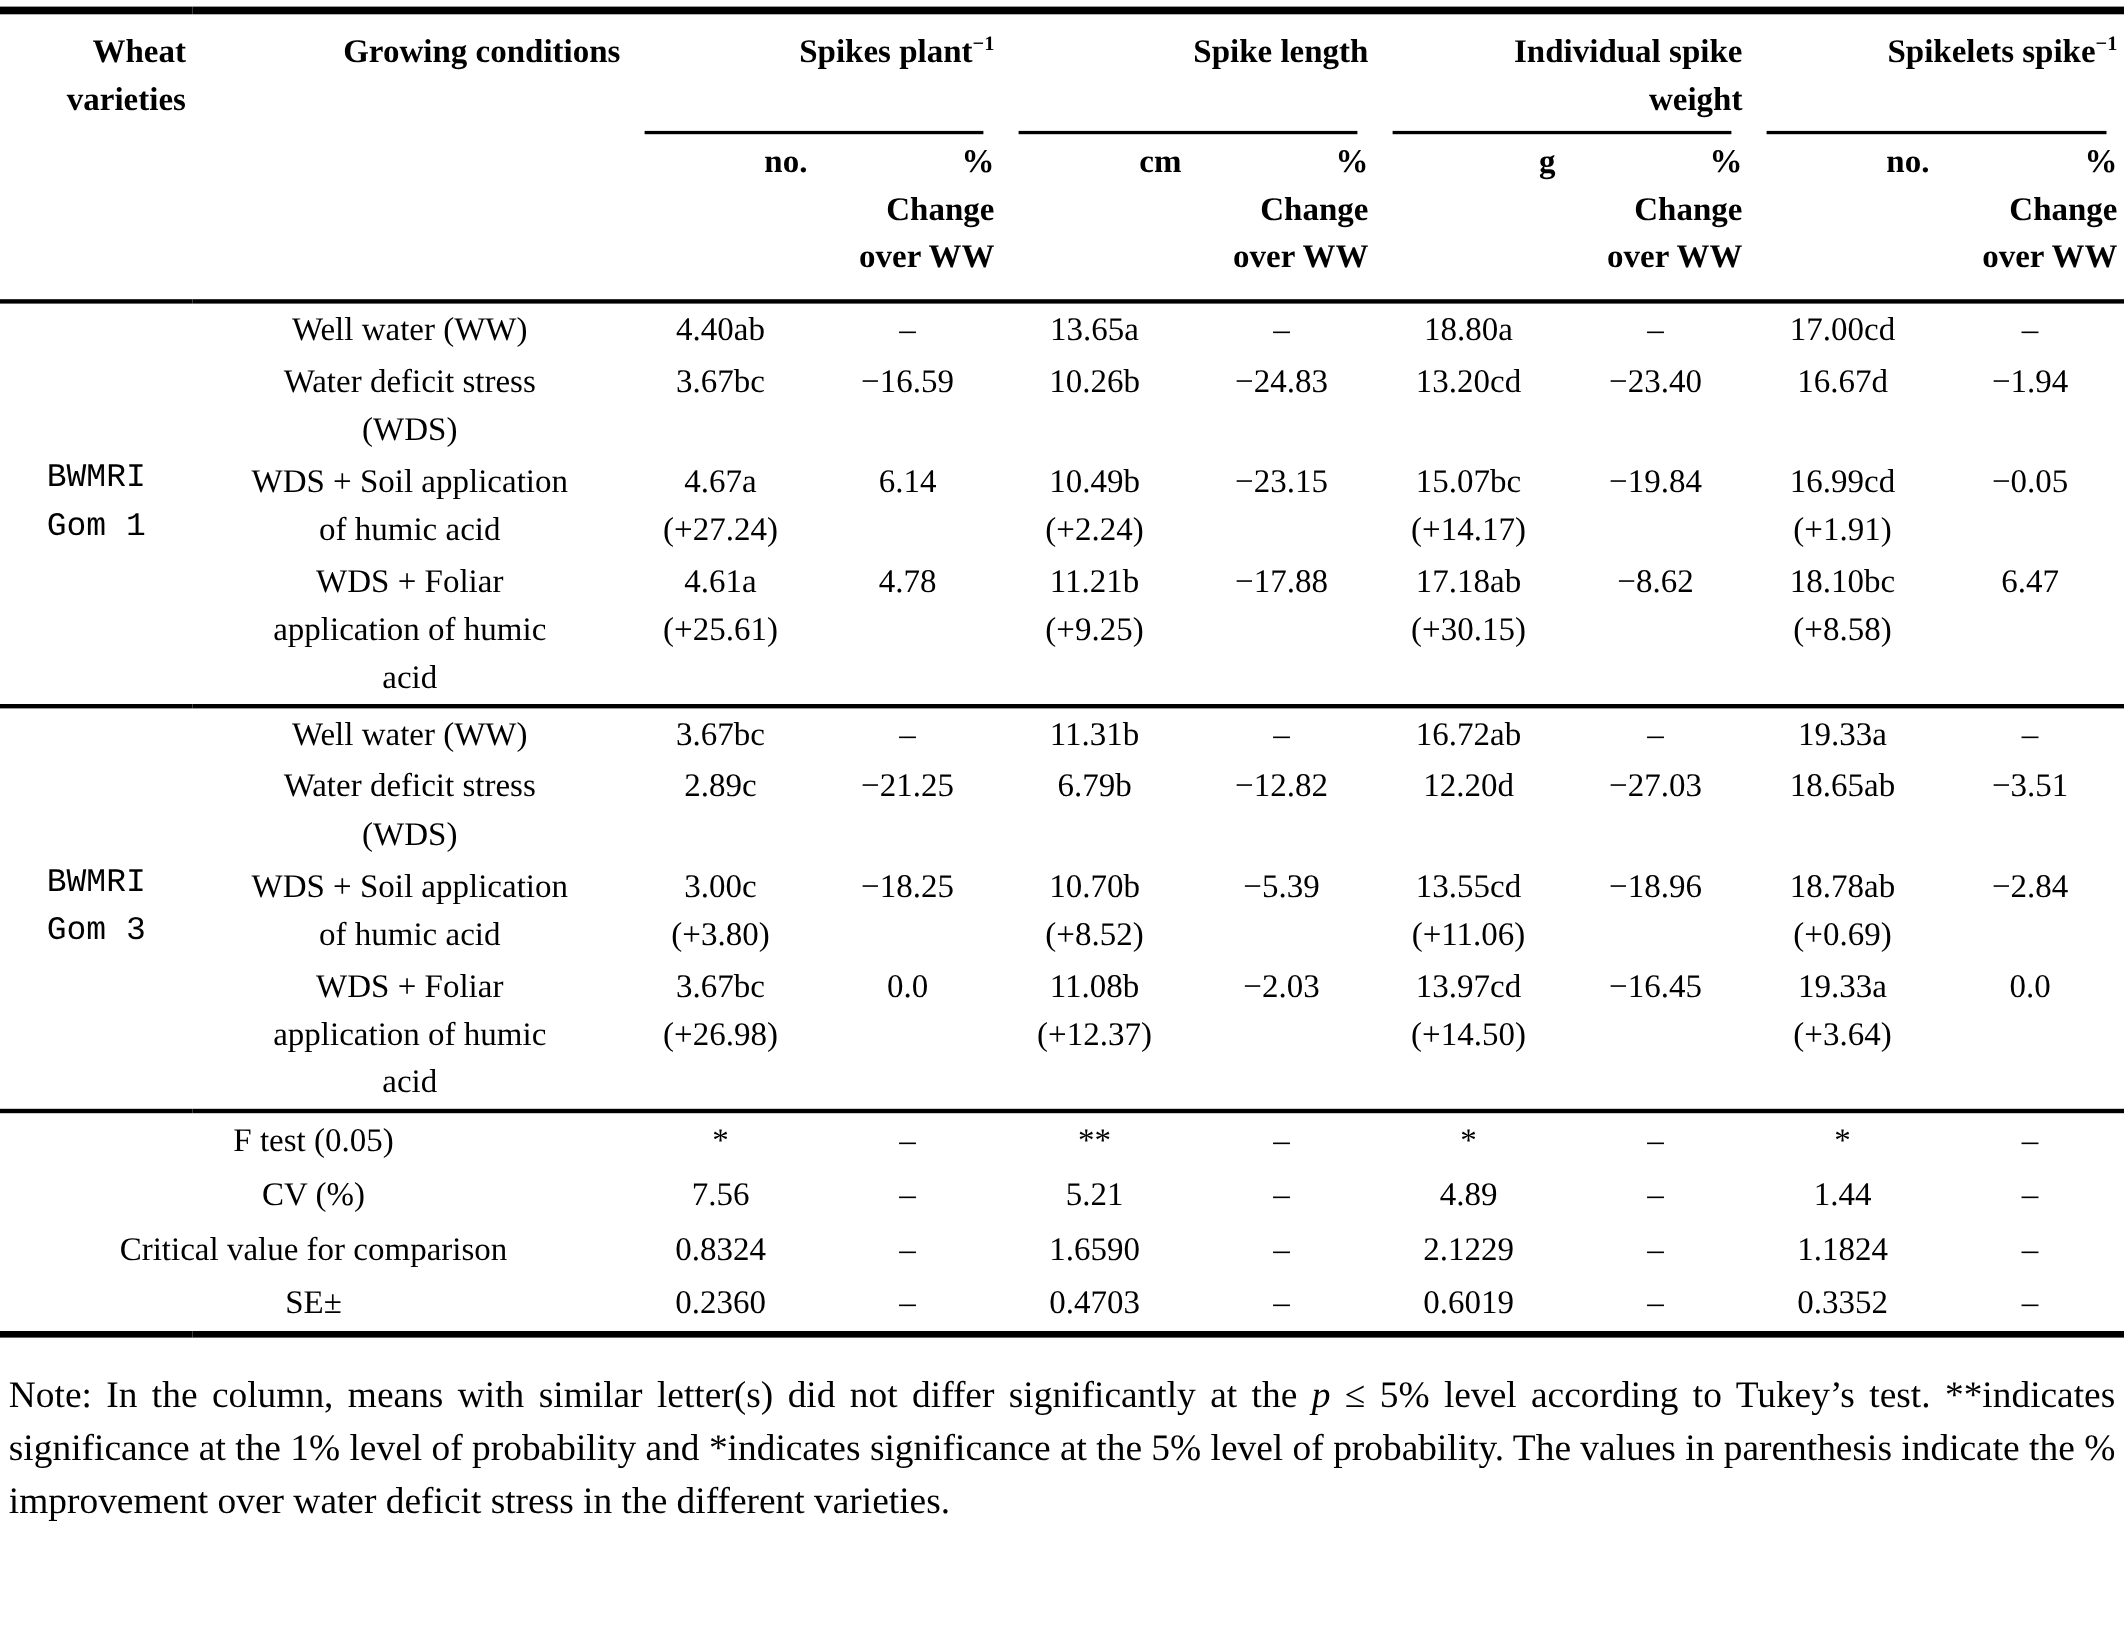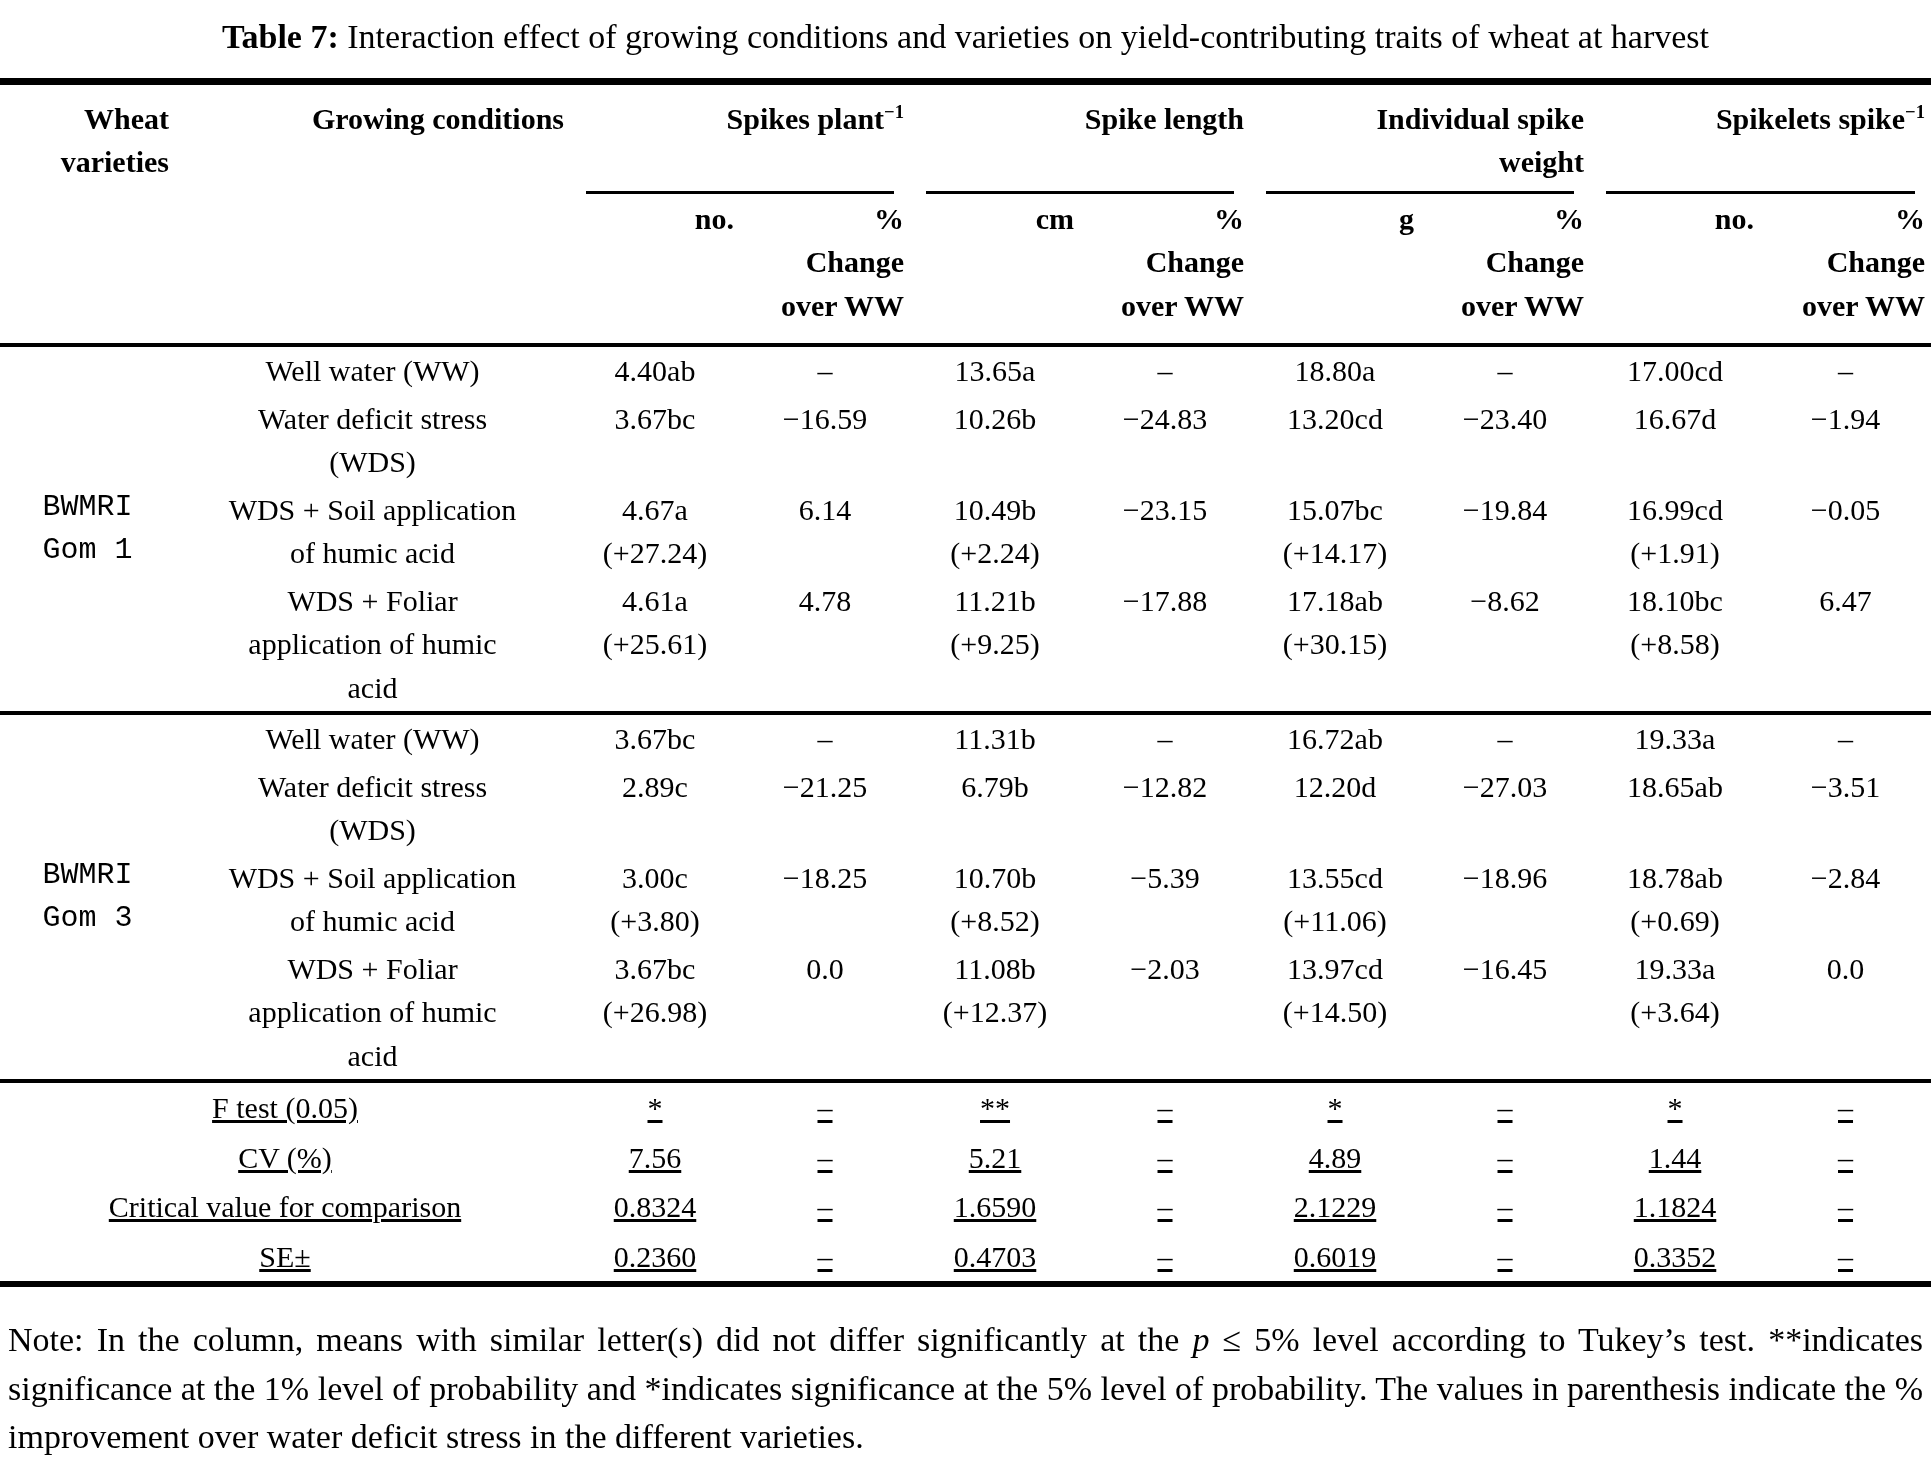--- a/index.html
+++ b/index.html
@@ -24,34 +24,31 @@
   tr.groups th{padding-top:12px;padding-bottom:10px;}
   th.group{position:relative;}
   th.group::after{
     content:"";position:absolute;left:16px;right:16px;bottom:0;
     border-bottom:3px solid #000;
   }
   tr.units th{padding-top:3px;padding-bottom:16px;}
   sup{font-size:0.62em;line-height:0;}
   tbody.block{border-bottom:4px solid #000;}
   td.variety{vertical-align:middle;font-family:Liberation Mono, monospace;}
-  tbody.stats td{padding-top:3px;padding-bottom:3px;text-decoration:underline;}
+  tbody.stats td{padding-top:3px;padding-bottom:3px;}
   .note{
     font-size:34px;line-height:1.42;text-align:justify;
     margin:29px 8px 0;
   }
 </style>
 </head>
 <body>
 
 <div class="page">
 
-  <div class="caption">
-    <span class="cap-label">Table 7:</span><span> Interaction effect of growing conditions and varieties on yield-contributing traits of wheat at harvest</span>
-  </div>
 
   <table>
     <colgroup>
       <col style="width:175px">
         <col style="width:395px">
       <col style="width:170px">
         <col style="width:170px">
       <col style="width:170px">
         <col style="width:170px">
       <col style="width:170px">

